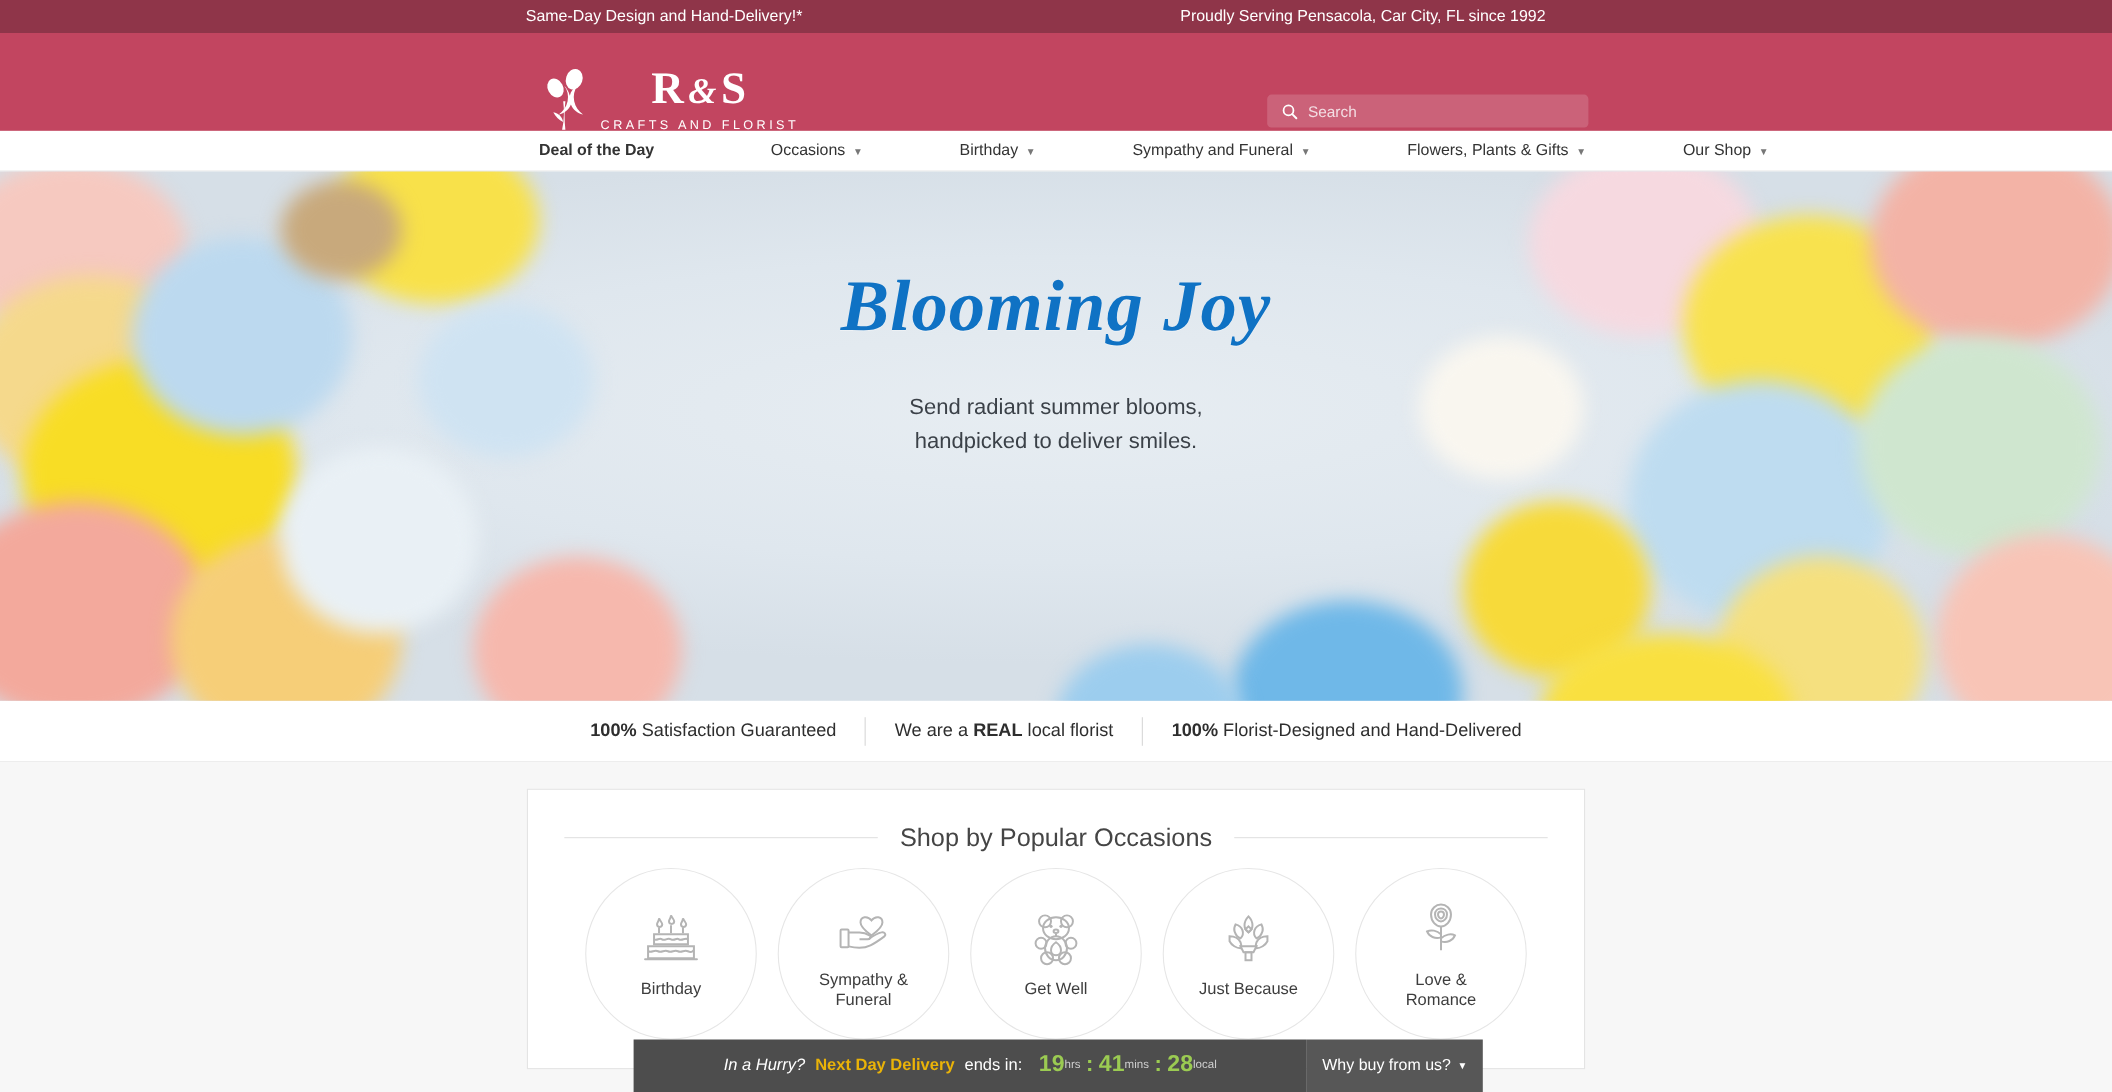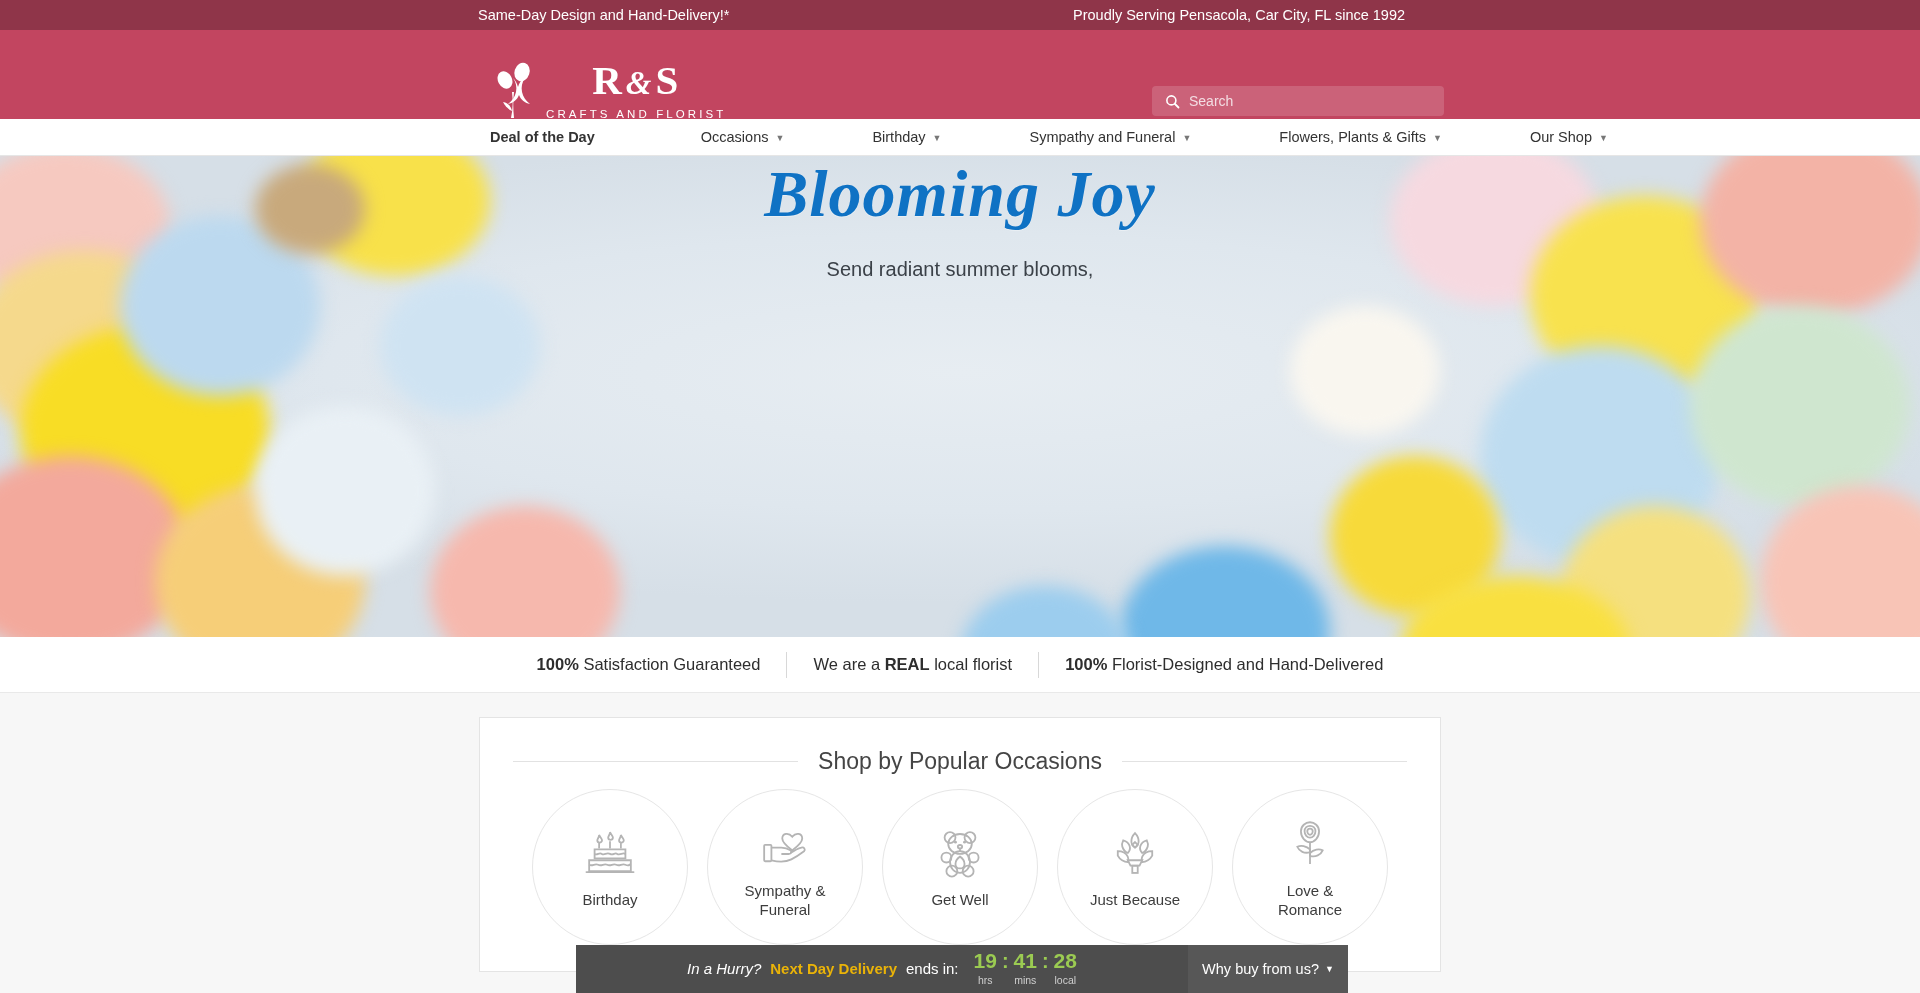--- a/index.html
+++ b/index.html
@@ -90,30 +90,31 @@
   .hero-bg { position: absolute; inset: 0; }
   .hero-bg .base {
     position: absolute; inset: 0;
     background:
       radial-gradient(ellipse 55% 48% at 50% 45%, #e7edf2 0%, #dfe7ee 60%, #d6dfe7 100%);
   }
   .blob { position: absolute; border-radius: 50%; filter: blur(9px); }
   .hero-content {
     position: absolute; inset: 0;
     display: flex; flex-direction: column; align-items: center;
+    padding-top: 85px;
   }
   .hero-title {
     font-family: "Liberation Serif", serif;
     font-style: italic; font-weight: 700;
     font-size: 66px; color: #0f72c4;
     letter-spacing: 1px;
     text-shadow: 0 1px 0 rgba(255,255,255,0.35);
   }
   .hero-sub {
-    margin-top: 22px;
+    margin-top: 38px;
     font-size: 20px; color: #3b4148;
     text-align: center; line-height: 1.55;
   }
   .hero-btn {
     margin-top: 45px;
     background: #1a82d8; color: #fff;
     border: none; border-radius: 5px;
     font-size: 20px; padding: 14px 37px;
     cursor: pointer;
     font-family: "Liberation Sans", sans-serif;
@@ -164,21 +165,21 @@
   }
   .cd-main {
     flex: 1; background: #4d4d4d; color: #fff;
     display: flex; align-items: center; justify-content: center; gap: 9px;
     padding-bottom: 2px;
   }
   .cd-hurry { font-style: italic; font-size: 15px; }
   .cd-offer { color: #eab308; font-weight: 700; font-size: 15px; }
   .cd-ends { font-size: 15px; }
   .cd-clock { display: flex; align-items: flex-start; gap: 3px; margin-left: 6px; }
-  .cd-unit { display: flex; flex-direction: column; align-items: center; }
+  .cd-unit { display: flex; flex-direction: row; align-items: center; }
   .cd-num { font-size: 21px; font-weight: 700; color: #9bcb52; line-height: 1.05; }
   .cd-cap { font-size: 10.5px; color: #cfcfcf; margin-top: 1px; }
   .cd-colon { font-size: 20px; font-weight: 700; color: #9bcb52; padding: 0 2px; }
   .cd-why {
     width: 160px; background: #575757; color: #fff;
     display: flex; align-items: center; justify-content: center; gap: 6px;
     font-size: 14.5px; cursor: pointer;
   }
   .cd-why .tri { font-size: 9px; }
 </style>
@@ -273,20 +274,21 @@
     <div class="blob" style="left:1120px; top:390px;  width:210px; height:170px; background:#6fb8e8;"></div>
     <div class="blob" style="left:1400px; top:420px;  width:230px; height:150px; background:#f9e040;"></div>
     <div class="blob" style="left:1290px; top:150px;  width:150px; height:130px; background:#f9f6ef;"></div>
     <div class="blob" style="left:960px;  top:430px;  width:170px; height:140px; background:#9ccdee;"></div>
   </div>
 
   <div class="hero-content">
     <div class="hero-title">Blooming Joy</div>
     <div class="hero-sub">
       <div>Send radiant summer blooms,</div>
+      <div>handpicked to deliver smiles.</div>
     </div>
   </div>
 </section>
 
 <div class="trustbar">
   <div class="trust-item">
     <b>100%</b><span> Satisfaction Guaranteed</span>
   </div>
   <div class="trust-sep"></div>
   <div class="trust-item">

